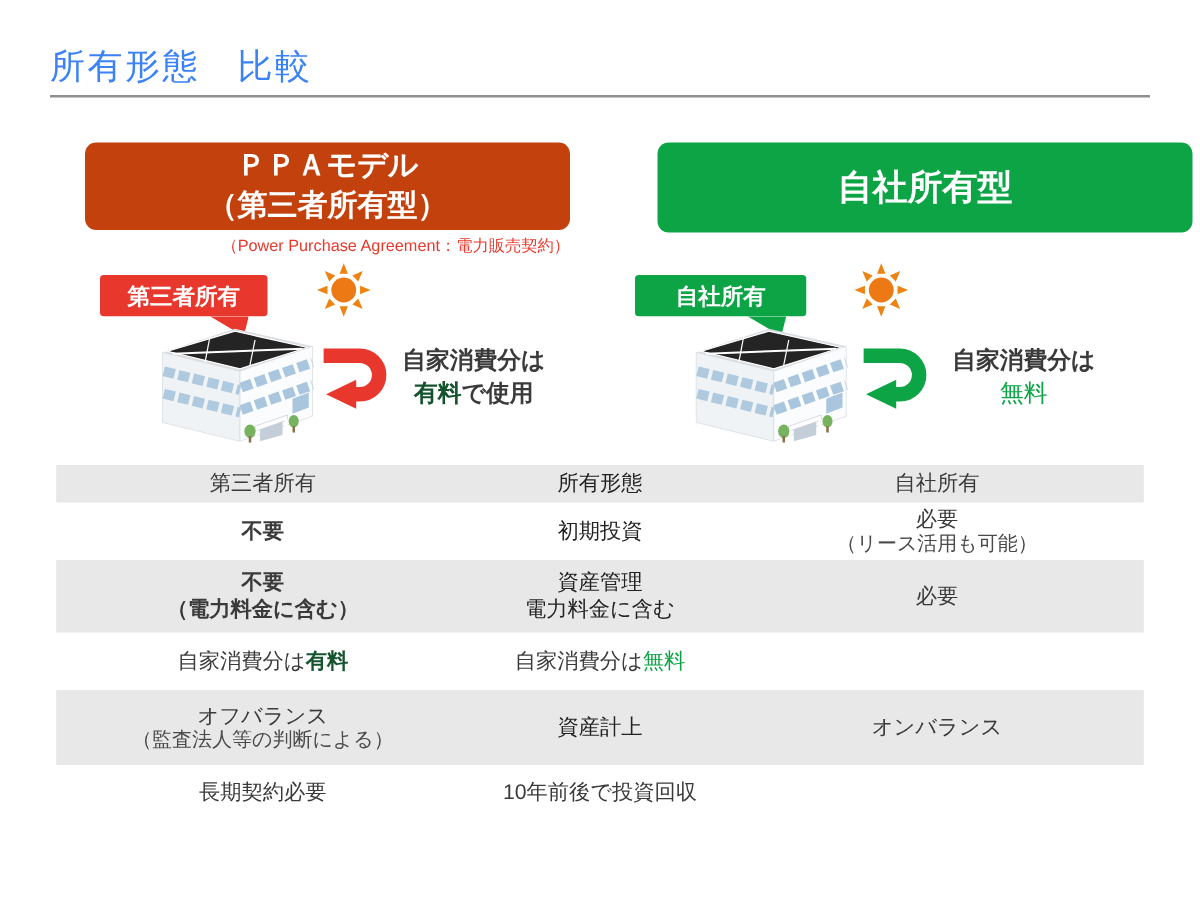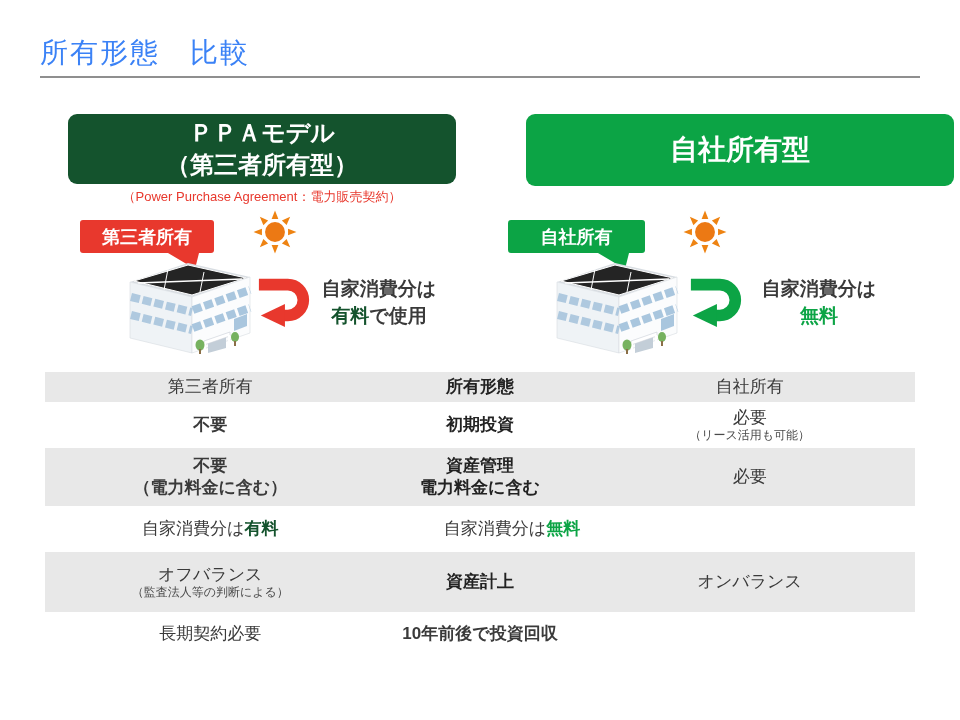--- a/index.html
+++ b/index.html
@@ -8,24 +8,24 @@
   .slide { position:relative; width:960px; height:720px; background:#ffffff; overflow:hidden; }
 
   
   .title { position:absolute; left:40px; top:34px; font-size:28px; font-weight:500;
            color:#3b82f6; letter-spacing:2px; }
   .title-rule { position:absolute; left:40px; top:76px; width:880px; height:2px; background:#8f8f8f; }
 
   
   .banner { position:absolute; border-radius:9px; color:#ffffff; font-weight:bold;
             display:flex; flex-direction:column; align-items:center; justify-content:center; text-align:center; }
-  .banner-red { left:68px; top:114px; width:388px; height:70px; background:#14532d;
+  .banner-red { left:68px; top:114px; width:388px; height:70px; background:#c2410c;
                 font-size:24px; line-height:1.35; }
   .banner-green { left:526px; top:114px; width:428px; height:72px; background:#0CA445; font-size:28px; }
-  .ppa-caption { position:absolute; left:68px; top:188px; width:388px; text-align:center;
+  .ppa-caption { position:absolute; left:68px; top:188px; width:388px; text-align:right;
                  color:#E8382D; font-size:13px; }
 
   
   .bubble { position:absolute; top:220px; height:33px; color:#fff; font-size:18px; font-weight:bold;
             display:flex; align-items:center; justify-content:center; border-radius:3px; }
   .bubble-red { left:80px; width:134px; background:#E8382D; }
   .bubble-green { left:508px; width:137px; background:#0CA445; }
   .bubble-tail { position:absolute; top:33px; width:31px; height:16px;
                  clip-path:polygon(0 0,100% 0,87% 100%); }
   .bubble-red .bubble-tail { left:88px; background:#E8382D; }
@@ -36,35 +36,35 @@
   .sun-left { left:252px; } .sun-right { left:682px; }
   .building { position:absolute; top:246px; width:146px; height:110px; }
   .building-left { left:116px; } .building-right { left:543px; }
   .cycle-arrow { position:absolute; top:272px; width:56px; height:58px; }
   .arrow-left { left:256px; } .arrow-right { left:688px; }
 
   .flow-note { position:absolute; top:276px; width:132px; text-align:center;
                font-size:19px; font-weight:bold; color:#3a3a3a; line-height:1.4; }
   .flow-left { left:313px; } .flow-right { left:753px; }
   .em-red { color:#14532d; font-weight:bold; }
-  .em-green { color:#0CA445; font-weight:bold; }
+  .em-green { color:#0CA445; font-weight:normal; }
 
   
   .cmp-table { position:absolute; left:45px; top:372px; width:870px; }
   .t-row { display:grid; grid-template-columns:38% 24% 38%; align-items:center; text-align:center; }
   .t-row:nth-child(odd) { background:#E8E8E8; }
   .t-row:nth-child(1) { height:30px; }
   .t-row:nth-child(2) { height:46px; }
   .t-row:nth-child(3) { height:58px; }
-  .t-row:nth-child(4) { height:46px;gap:32px; }
+  .t-row:nth-child(4) { height:46px; }
   .t-row:nth-child(5) { height:60px; }
   .t-row:nth-child(6) { height:43px; }
   .cell { font-size:17px; color:#3a3a3a; line-height:1.25; }
-  .cell-cat { font-weight:bold; color:#222222; }
-  .cell .sub { display:block; font-size:12px; color:#4a4a4a; line-height:1.2; }
+  .cell-cat { font-weight:normal; color:#222222; }
+  .cell .sub { display:block; font-size:16px; color:#4a4a4a; line-height:1.2; }
   .two-line { line-height:1.3; }
 </style>
 </head>
 <body>
 
 <div class="slide">
 
   <div class="title">所有形態　比較</div>
   <div class="title-rule"></div>
 

